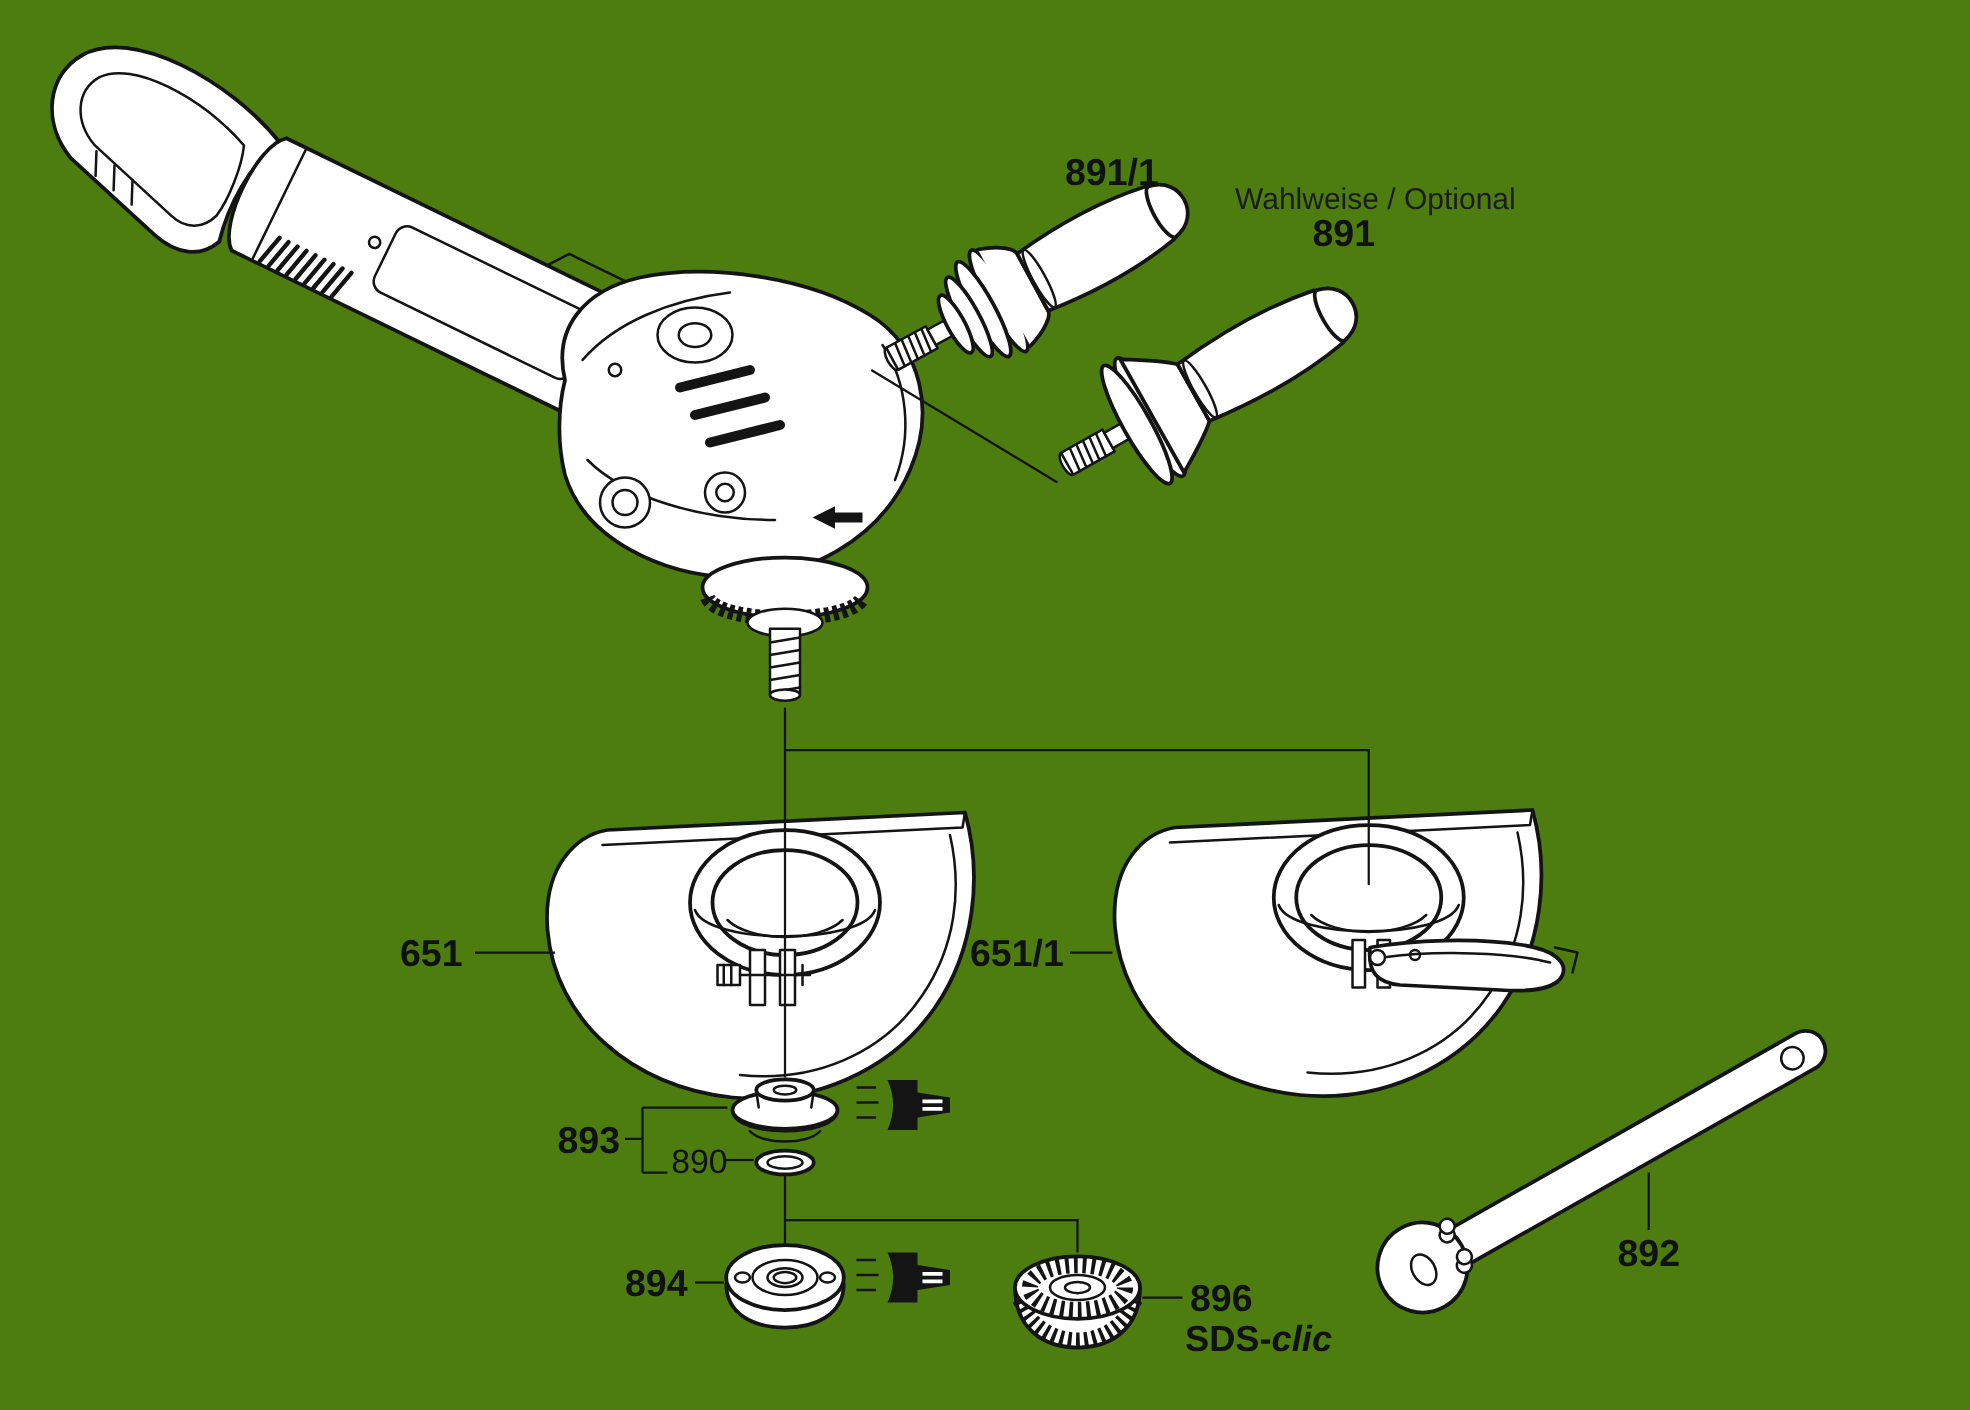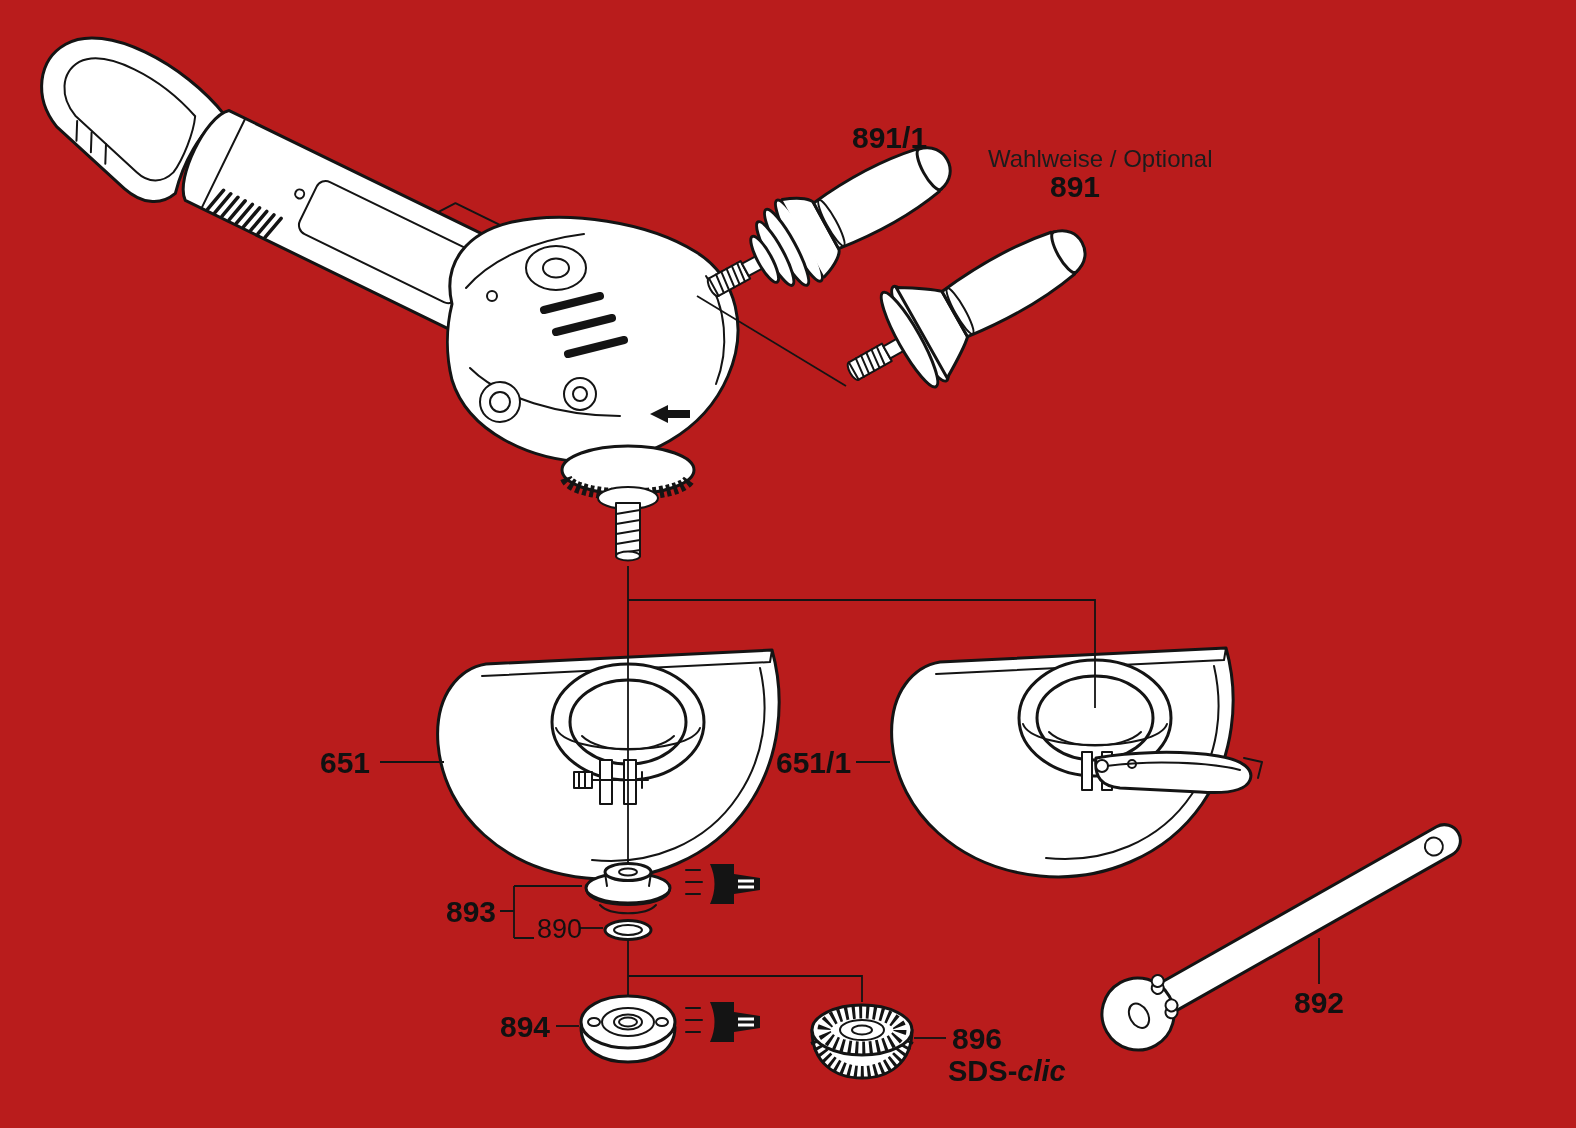--- a/index.html
+++ b/index.html
@@ -1,16 +1,16 @@
 <!DOCTYPE html>
 <html><head>
 <meta charset="utf-8">
 <style>
   html,body{margin:0;padding:0;background:#fff;}
-  .stage{position:relative;width:1576px;height:1128px;background:#b91c1c;overflow:hidden;
+  .stage{position:relative;width:1576px;height:1128px;background:#4d7c0f;overflow:hidden;
          font-family:"Liberation Sans",sans-serif;}
   svg{position:absolute;left:0;top:0;}
   .f3{stroke:#141414;stroke-width:3;fill:#ffffff;stroke-linecap:round;stroke-linejoin:round;}
   .s2{stroke:#141414;stroke-width:2;fill:none;stroke-linecap:round;stroke-linejoin:round;}
   .f2{stroke:#141414;stroke-width:2;fill:#ffffff;stroke-linejoin:round;}
   .t{stroke:#141414;stroke-width:1.8;fill:none;}
   .blk{fill:#141414;stroke:none;}
   .slit{stroke:#141414;stroke-width:8;fill:none;stroke-linecap:round;}
   .vent{stroke:#141414;stroke-width:3.5;fill:none;stroke-linecap:round;}
   

